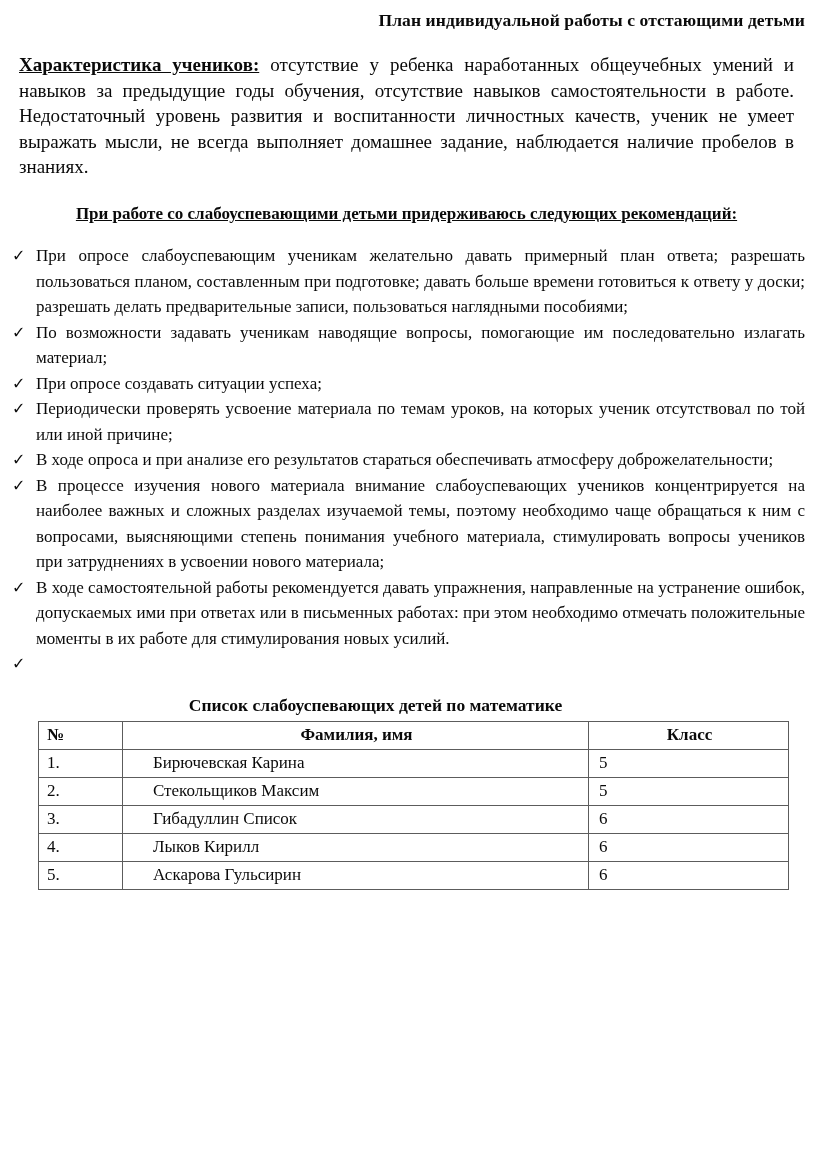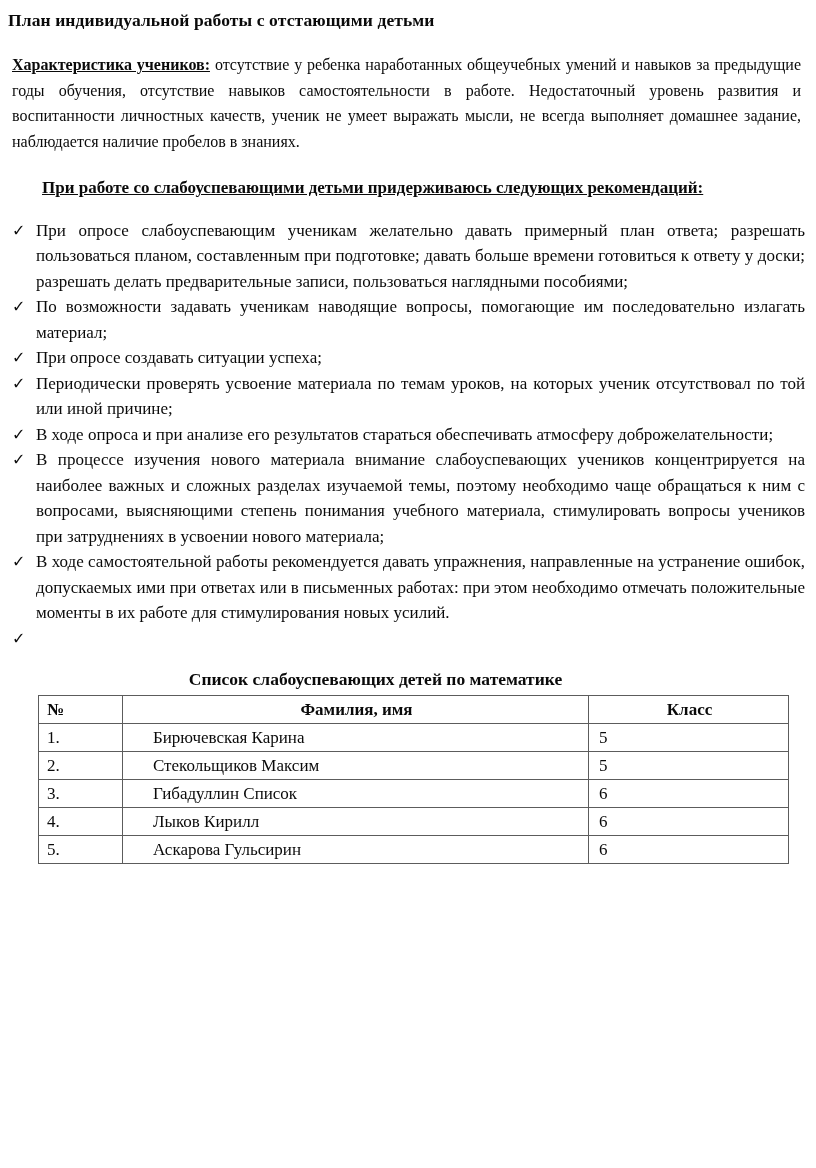--- a/index.html
+++ b/index.html
@@ -16,46 +16,46 @@
   }
   .page {
     position: relative;
     width: 816px;
     height: 1168px;
     box-sizing: border-box;
     padding: 6px 11px 0 8px;
   }
 
   .doc-title {
-    text-align: left;
+    text-align: right;
     font-weight: bold;
     font-size: 17.5px;
     line-height: 1.2;
     margin: 4px 0 0 0;
     letter-spacing: 0.1px;
   }
 
   .para {
-    font-size: 16px;
+    font-size: 19px;
     line-height: 25.5px;
     text-align: justify;
     text-justify: inter-word;
-    margin: 4px;
+    margin: 11px;
     padding: 0;
   }
   .para.first { margin-top: 21px; }
   .para.goal  { margin-top: 21px; }
 
   .lead {
     font-weight: bold;
     text-decoration: underline;
   }
 
   .center-head {
-    text-align: left;
+    text-align: center;
     font-weight: bold;
     font-size: 17px;
     line-height: 25.5px;
     text-decoration: underline;
     margin: 21px 34px 0 34px;
   }
 
   .reco-list {
     list-style: none;
     margin: 17px 0 0 0;

